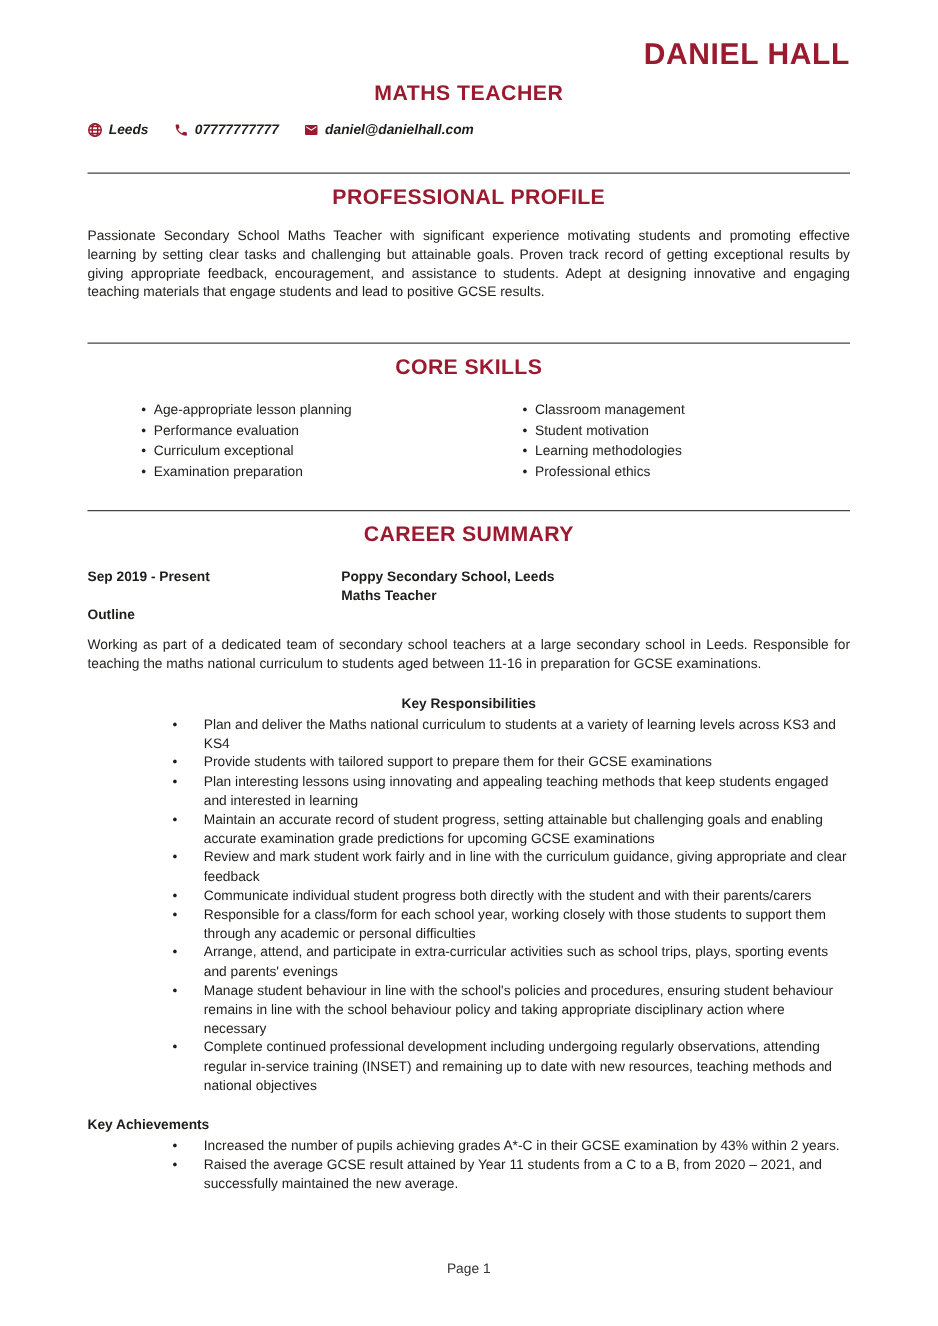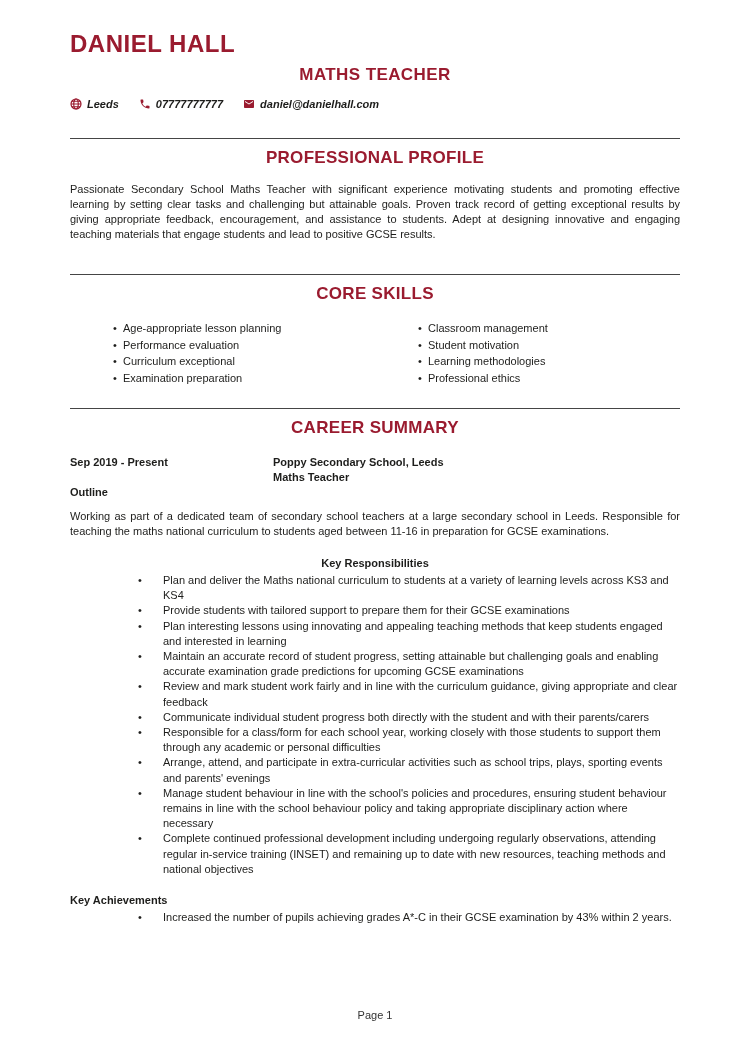--- a/index.html
+++ b/index.html
@@ -14,21 +14,21 @@
     height: 1061px;
     background: #ffffff;
     font-family: "Liberation Sans", "DejaVu Sans", sans-serif;
     color: var(--text);
     padding: 30px 70px 0 70px;
     position: relative;
     overflow: hidden;
   }
   
   .name {
-    text-align: left;
+    text-align: right;
     font-size: 24px;
     font-weight: 800;
     letter-spacing: 0.5px;
     color: var(--accent);
   }
   .job-title {
     text-align: center;
     font-size: 17px;
     font-weight: 800;
     letter-spacing: 0.4px;
@@ -238,17 +238,18 @@
       <li>Communicate individual student progress both directly with the student and with their parents/carers</li>
       <li>Responsible for a class/form for each school year, working closely with those students to support them through any academic or personal difficulties</li>
       <li>Arrange, attend, and participate in extra-curricular activities such as school trips, plays, sporting events and parents' evenings</li>
       <li>Manage student behaviour in line with the school's policies and procedures, ensuring student behaviour remains in line with the school behaviour policy and taking appropriate disciplinary action where necessary</li>
       <li>Complete continued professional development including undergoing regularly observations, attending regular in-service training (INSET) and remaining up to date with new resources, teaching methods and national objectives</li>
     </ul>
 
   <div class="sub-label ach-label">Key Achievements</div>
   <ul class="bullet-list">
       <li>Increased the number of pupils achieving grades A*-C in their GCSE examination by 43% within 2 years.</li>
+      <li>Raised the average GCSE result attained by Year 11 students from a C to a B, from 2020 – 2021, and successfully maintained the new average.</li>
     </ul>
 
   <div class="footer">Page 1</div>
 
 </div>
 
 </body></html>

